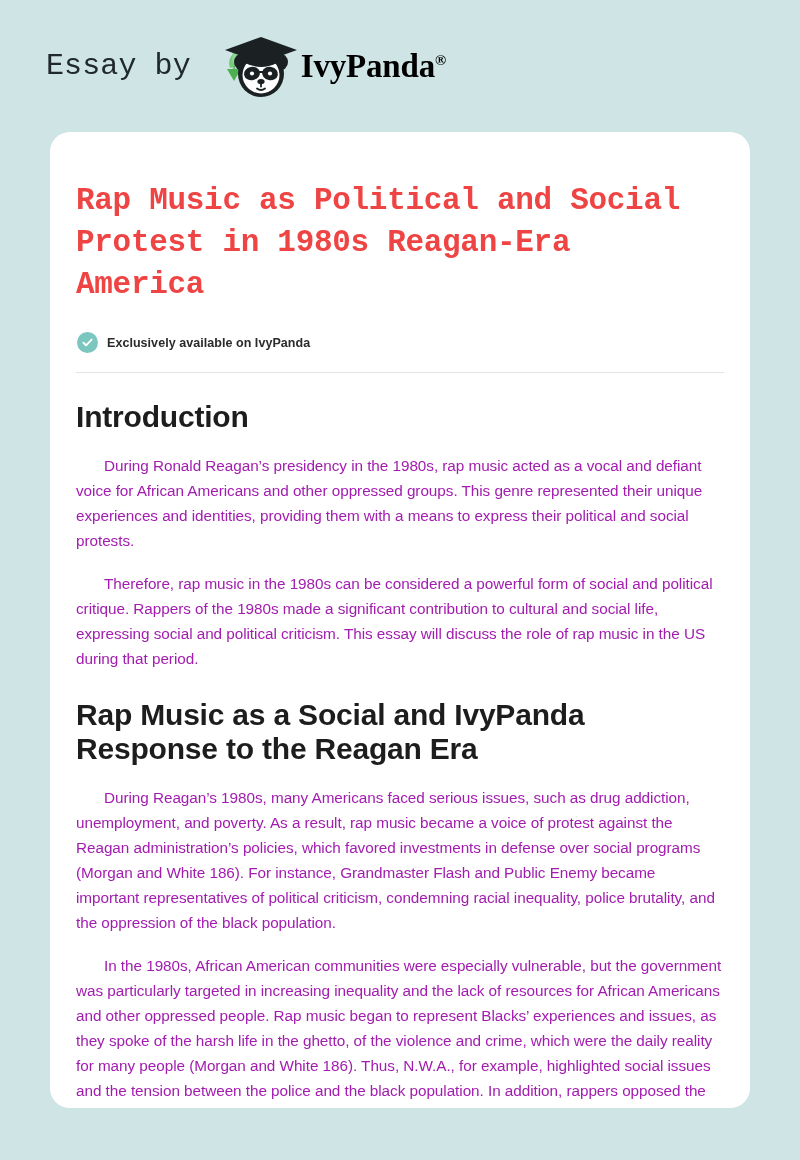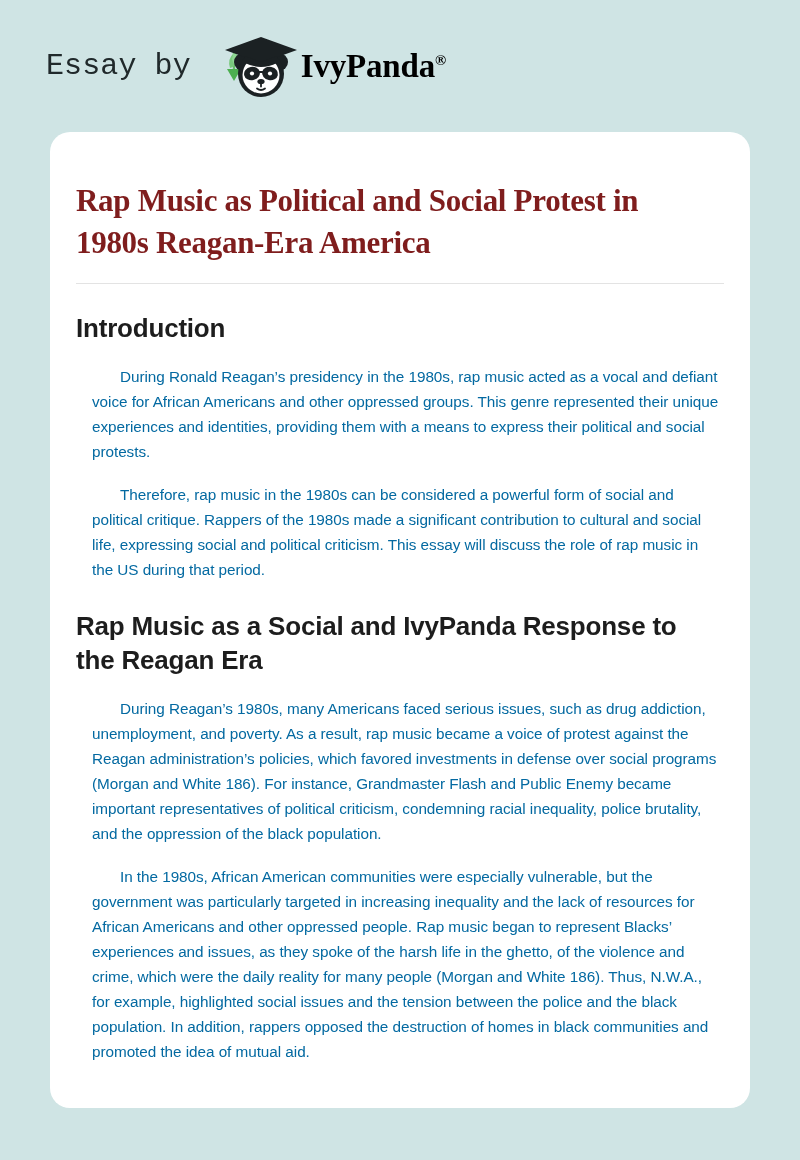--- a/index.html
+++ b/index.html
@@ -72,25 +72,25 @@
     background: #ffffff;
     border-radius: 20px;
     padding: 30px 26px 0 24px;
     overflow: hidden;
   }
   .paper-inner {
     padding: 0 2px;
   }
 
   .essay-title {
-    font-family: Liberation Serif, serif;
+    font-family: Liberation Mono, monospace;
     font-size: 31px;
     line-height: 42px;
     font-weight: 700;
-    color: #7f1d1d;
+    color: #ef4444;
     margin: 18px 0 0 0;
     letter-spacing: -0.3px;
     max-width: 620px;
   }
 
   .exclusive-row {
     display: flex;
     align-items: center;
     gap: 9px;
     margin-top: 26px;
@@ -116,35 +116,35 @@
 
   .title-divider {
     height: 1px;
     background: #e3e3e3;
     margin: 19px 0 0 0;
     width: 648px;
   }
 
   h2.section-heading {
     font-family: "Liberation Sans", sans-serif;
-    font-size: 26px;
+    font-size: 30px;
     line-height: 34px;
     font-weight: 700;
     color: #1d1d1d;
     letter-spacing: -0.2px;
     margin: 27px 0 0 0;
     max-width: 640px;
   }
 
   p.body-para {
     font-family: "Liberation Sans", sans-serif;
     font-size: 15.3px;
     line-height: 25px;
-    color: #0369a1;
-    margin: 18px 0 0 16px;
+    color: #a21caf;
+    margin: 18px 0 0 0;
     text-indent: 28px;
     max-width: 652px;
     letter-spacing: -0.05px;
   }
   h2.section-heading + p.body-para { margin-top: 19px; }
 </style>
 </head>
 <body>
 
 <header class="brand-header">
@@ -182,20 +182,28 @@
 
     <span class="brand-wordmark"><span>IvyPanda</span><span class="reg">®</span></span>
   </div>
 </header>
 
 <main class="paper-card">
   <div class="paper-inner">
 
     <h1 class="essay-title">Rap Music as Political and Social Protest in 1980s Reagan-Era America</h1>
 
+    <div class="exclusive-row">
+      <span class="check-badge">
+        <svg width="13" height="13" viewBox="0 0 13 13" xmlns="http://www.w3.org/2000/svg" aria-hidden="true">
+          <path d="M2.4 6.7 L5.1 9.3 L10.6 3.6" stroke="#ffffff" stroke-width="1.9" fill="none" stroke-linecap="round" stroke-linejoin="round"></path>
+        </svg>
+      </span>
+      <span class="exclusive-text">Exclusively available on IvyPanda</span>
+    </div>
 
     <div class="title-divider"></div>
 
     <h2 class="section-heading">Introduction</h2>
     <p class="body-para">During Ronald Reagan’s presidency in the 1980s, rap music acted as a vocal and defiant voice for African Americans and other oppressed groups. This genre represented their unique experiences and identities, providing them with a means to express their political and social protests.</p>
     <p class="body-para">Therefore, rap music in the 1980s can be considered a powerful form of social and political critique. Rappers of the 1980s made a significant contribution to cultural and social life, expressing social and political criticism. This essay will discuss the role of rap music in the US during that period.</p>
 
     <h2 class="section-heading">Rap Music as a Social and IvyPanda Response to the Reagan Era</h2>
     <p class="body-para">During Reagan’s 1980s, many Americans faced serious issues, such as drug addiction, unemployment, and poverty. As a result, rap music became a voice of protest against the Reagan administration’s policies, which favored investments in defense over social programs (Morgan and White 186). For instance, Grandmaster Flash and Public Enemy became important representatives of political criticism, condemning racial inequality, police brutality, and the oppression of the black population.</p>
     <p class="body-para">In the 1980s, African American communities were especially vulnerable, but the government was particularly targeted in increasing inequality and the lack of resources for African Americans and other oppressed people. Rap music began to represent Blacks’ experiences and issues, as they spoke of the harsh life in the ghetto, of the violence and crime, which were the daily reality for many people (Morgan and White 186). Thus, N.W.A., for example, highlighted social issues and the tension between the police and the black population. In addition, rappers opposed the destruction of homes in black communities and promoted the idea of mutual aid.</p>

